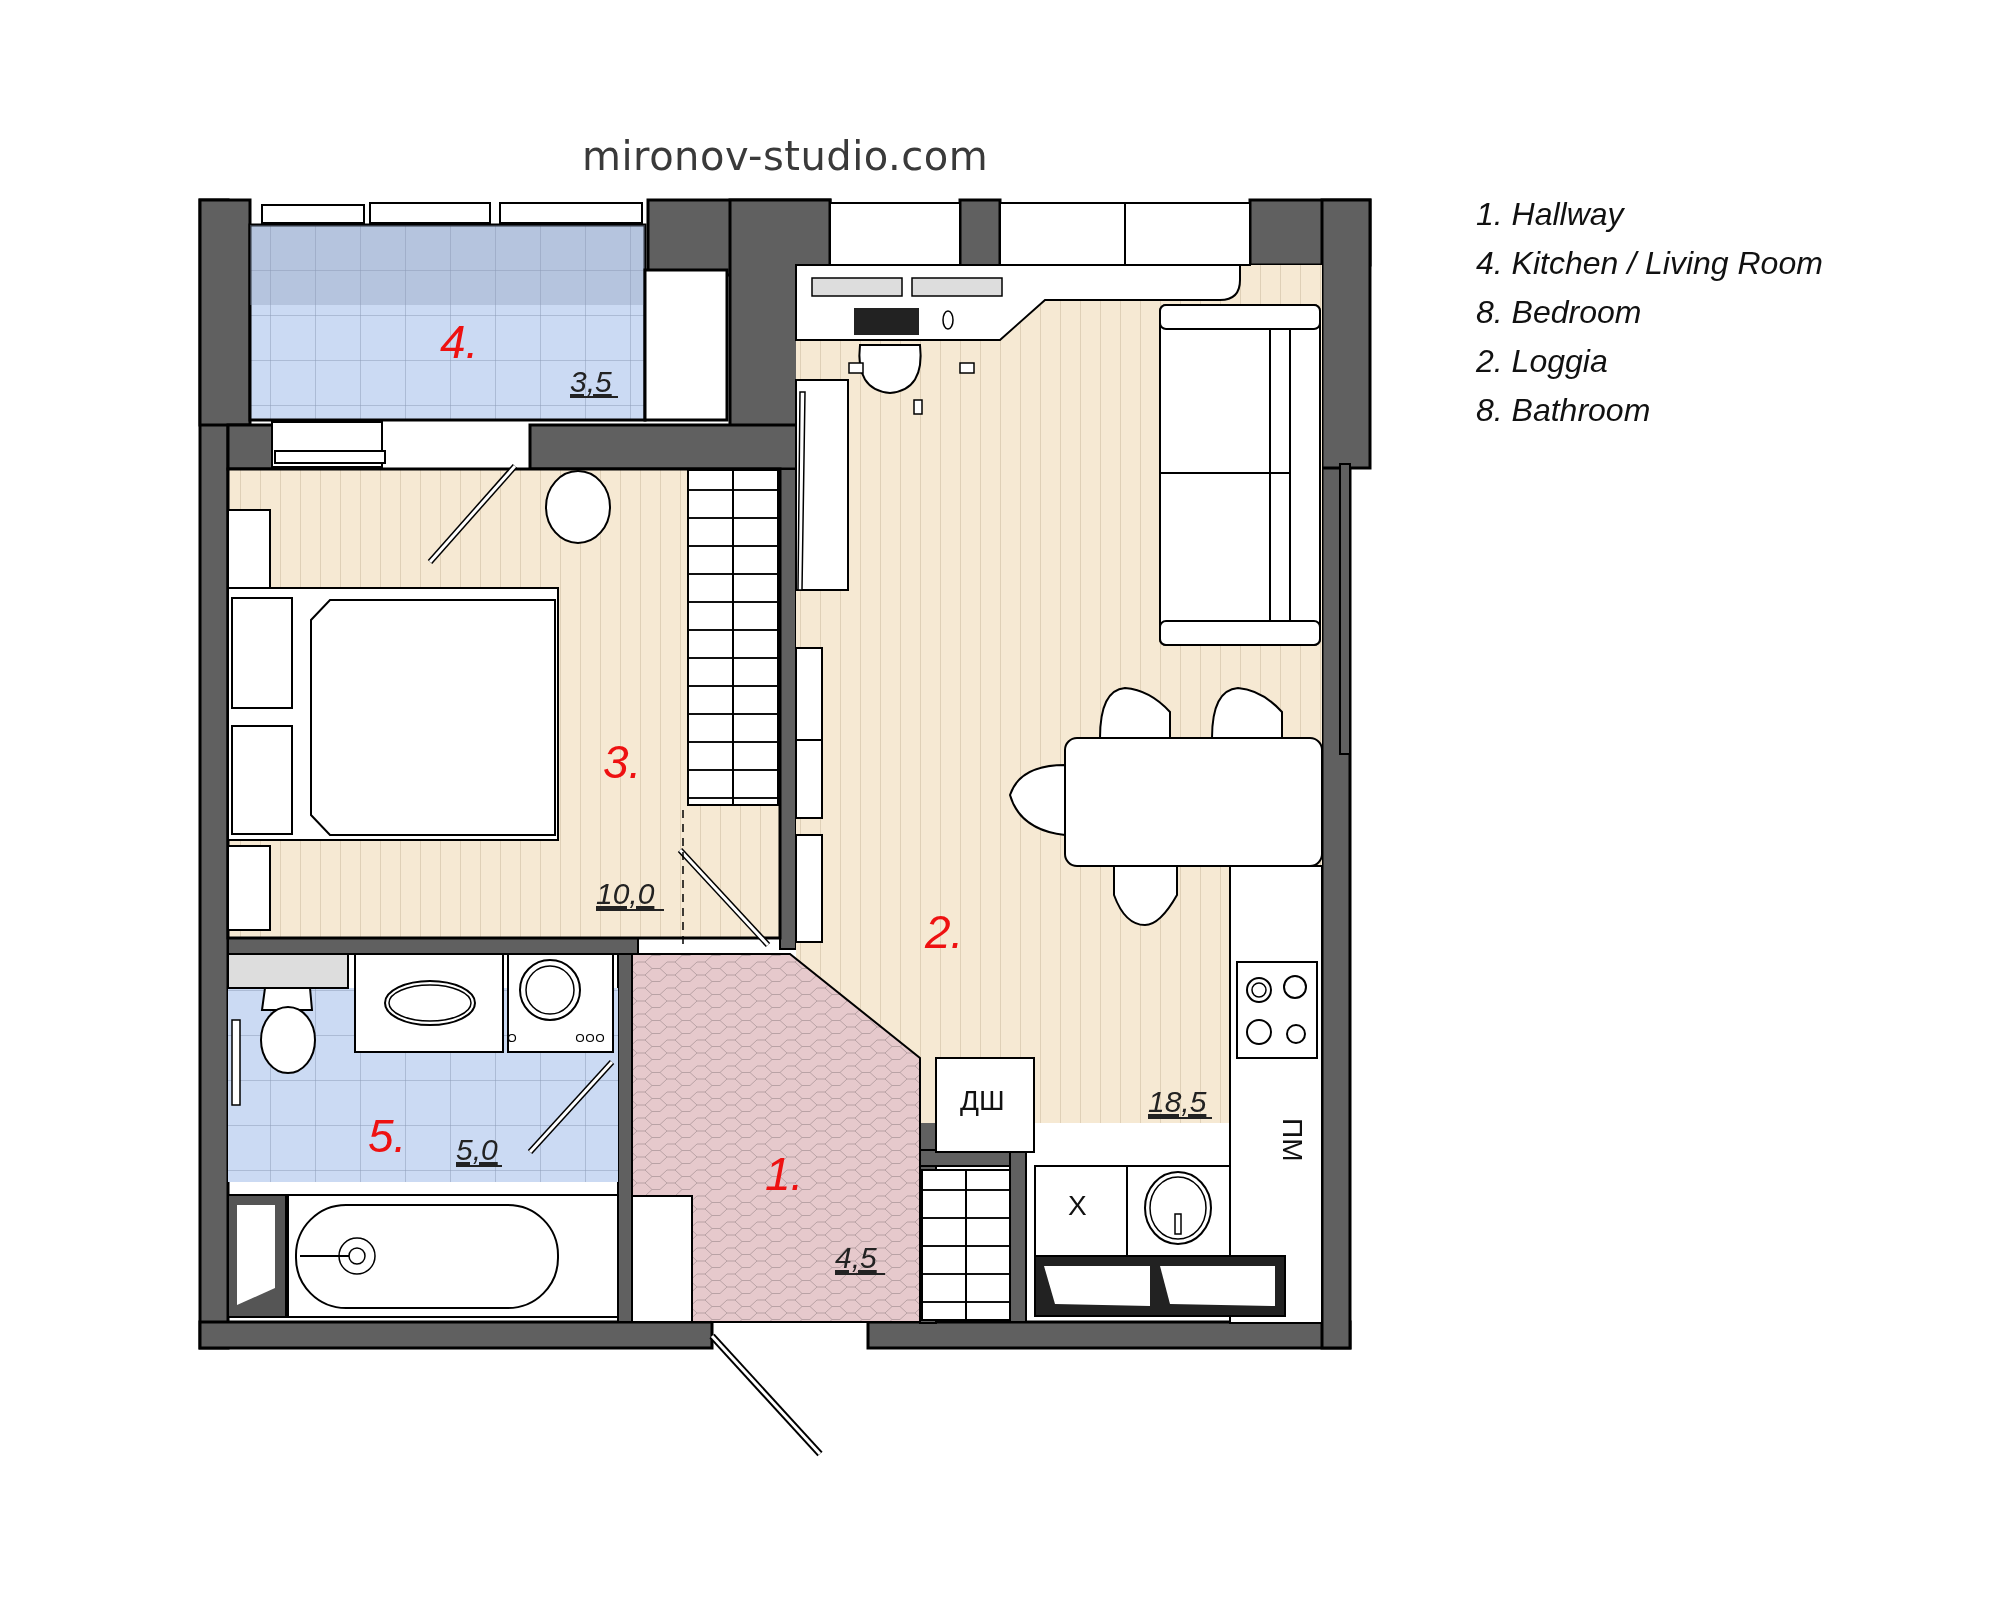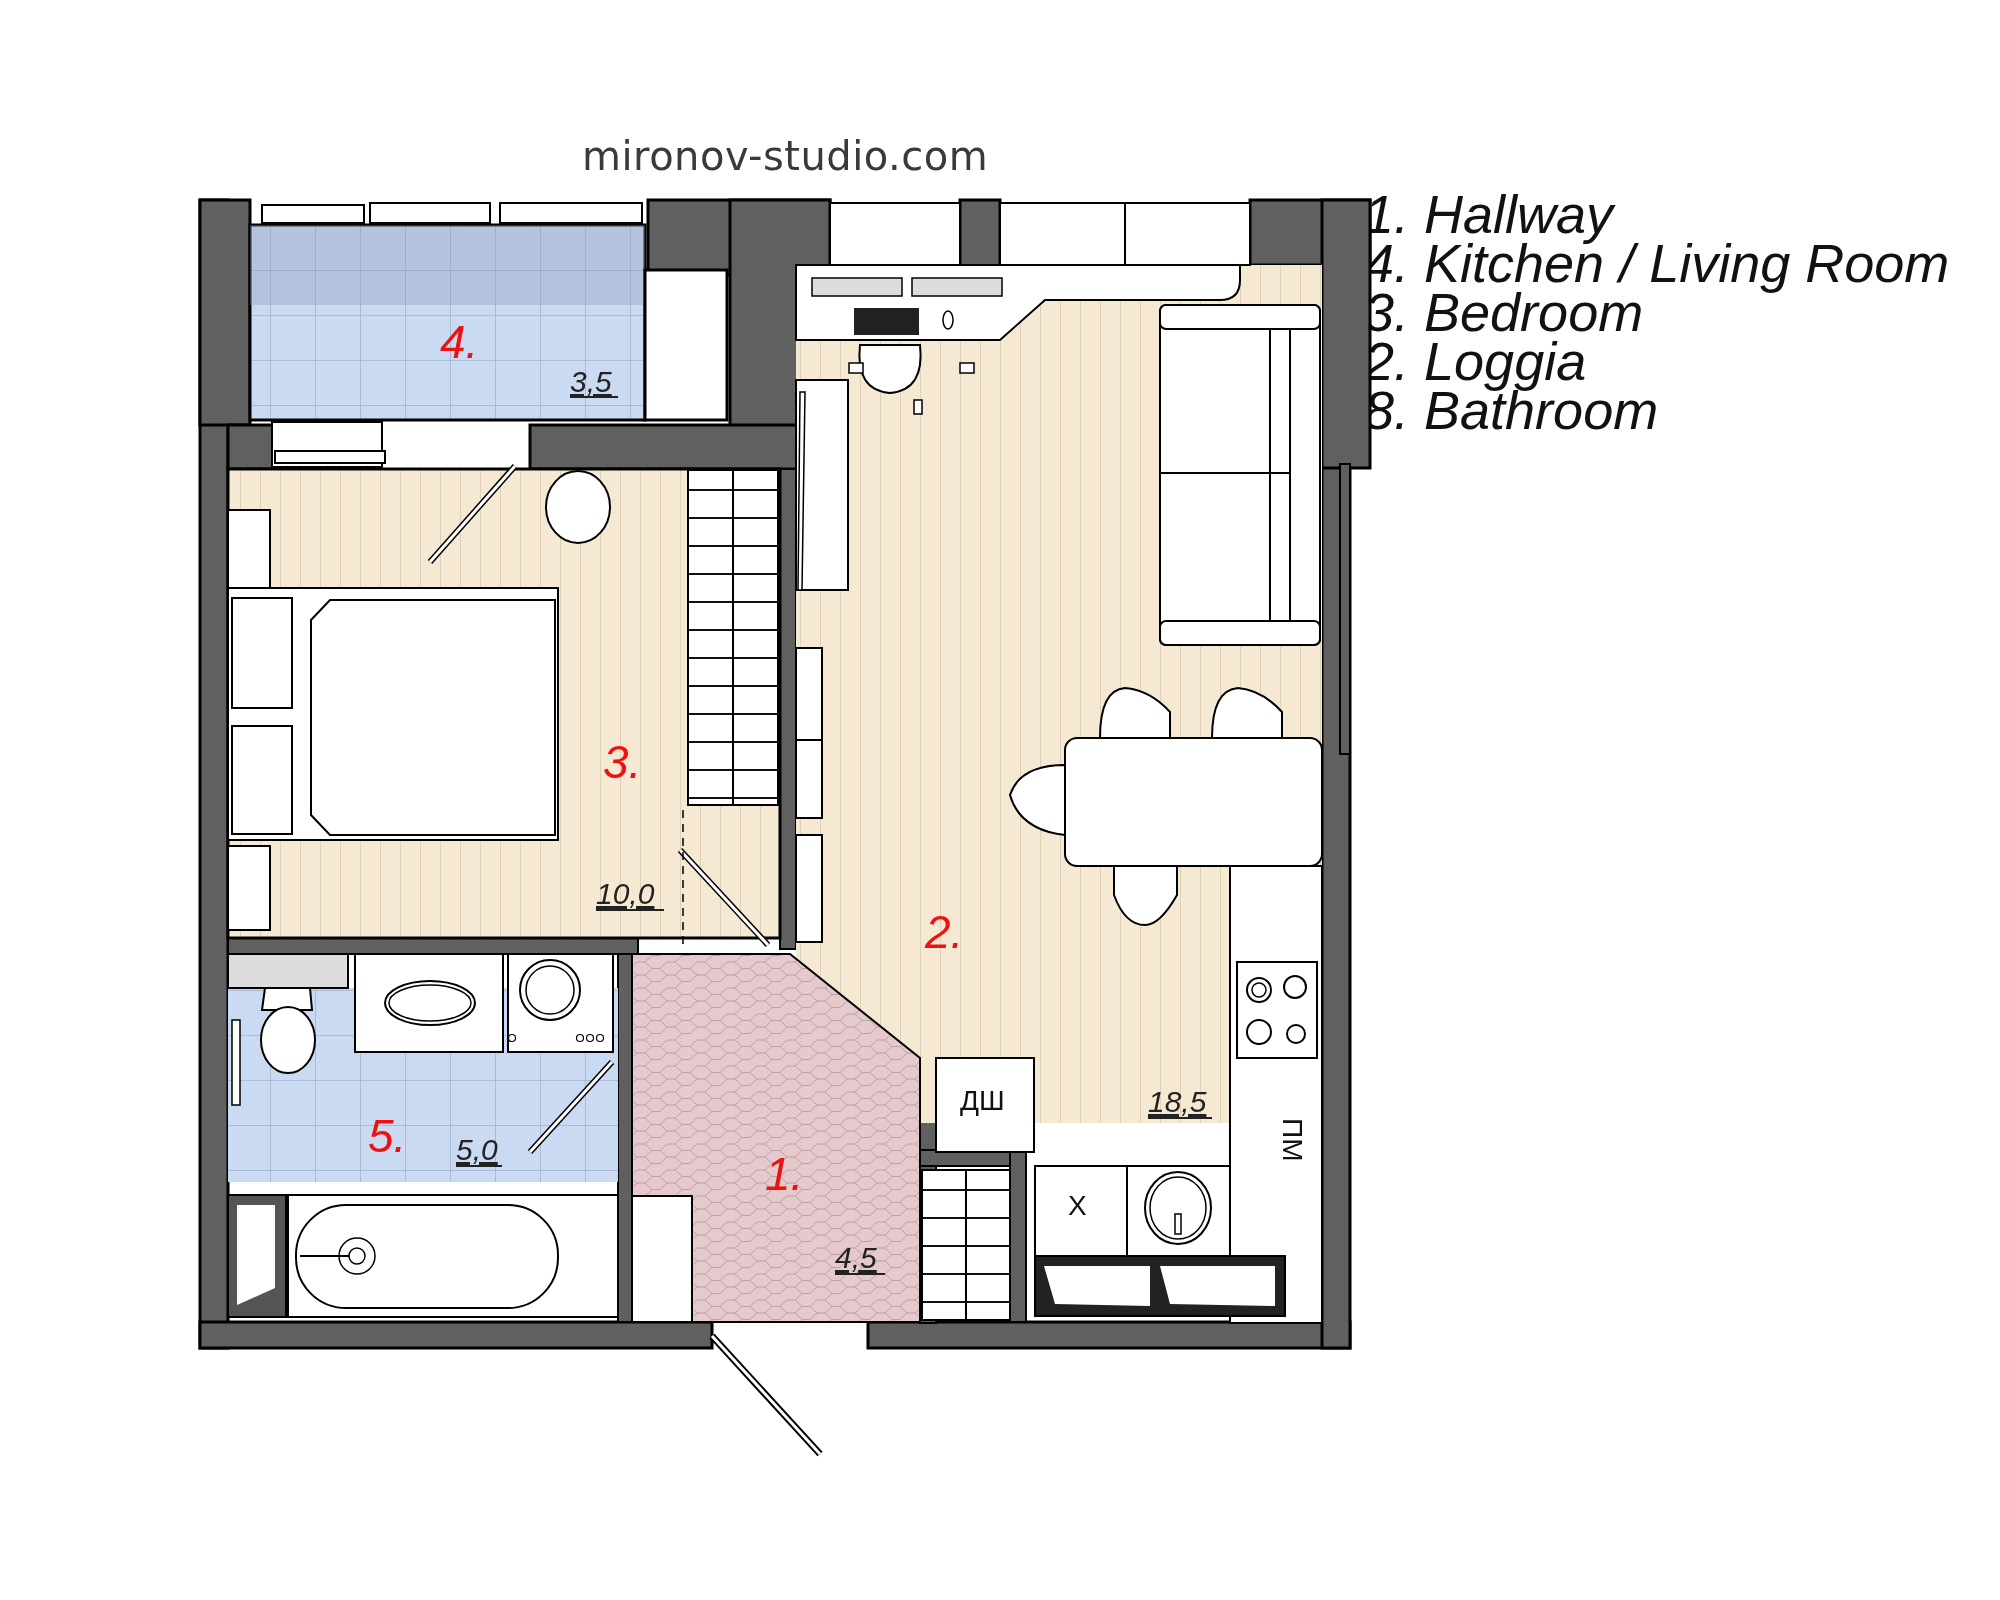--- a/index.html
+++ b/index.html
@@ -3,37 +3,37 @@
 <meta charset="utf-8">
 <style>
   html, body { margin: 0; padding: 0; background: #ffffff; }
   body { width: 2000px; height: 1600px; position: relative; overflow: hidden; font-family: "DejaVu Sans", sans-serif; }
   #plan { position: absolute; left: 0; top: 0; width: 2000px; height: 1600px; }
   .site-title {
     position: absolute; left: 582px; top: 133px;
     font-family: "DejaVu Sans", sans-serif; font-size: 40px; color: #3a3a3a; letter-spacing: 0.5px;
   }
   .legend {
-    position: absolute; left: 1364px; top: 190px; margin: 0; padding: 0; list-style: none;
-    font-family: "Liberation Sans", sans-serif; font-style: italic; font-size: 54px; line-height: 49px; color: #111;
+    position: absolute; left: 1476px; top: 190px; margin: 0; padding: 0; list-style: none;
+    font-family: "Liberation Sans", sans-serif; font-style: italic; font-size: 32px; line-height: 49px; color: #111;
   }
   .legend li { white-space: nowrap; }
   .room-num { font-family: "Liberation Sans", sans-serif; font-style: italic; fill: #ee1111; font-size: 46px; }
   .room-area { font-family: "Liberation Sans", sans-serif; font-style: italic; fill: #222; font-size: 30px; text-decoration: underline; }
   .fix-label { font-family: "Liberation Sans", sans-serif; fill: #111; font-size: 28px; }
 </style>
 </head>
 <body>
 
 <div class="site-title">mironov-studio.com</div>
 
 <ul class="legend">
   <li>1. Hallway</li>
   <li>4. Kitchen / Living Room</li>
-  <li>3. Bedroom</li>
+  <li>8. Bedroom</li>
   <li>2. Loggia</li>
   <li>8. Bathroom</li>
 </ul>
 
 <svg id="plan" viewBox="0 0 2000 1600" xmlns="http://www.w3.org/2000/svg">
   <defs>
     <pattern id="wood" width="20" height="40" patternUnits="userSpaceOnUse">
       <rect width="20" height="40" fill="#f6e9d3"></rect>
       <line x1="0" y1="0" x2="0" y2="40" stroke="#c9b79c" stroke-width="1"></line>
     </pattern>

